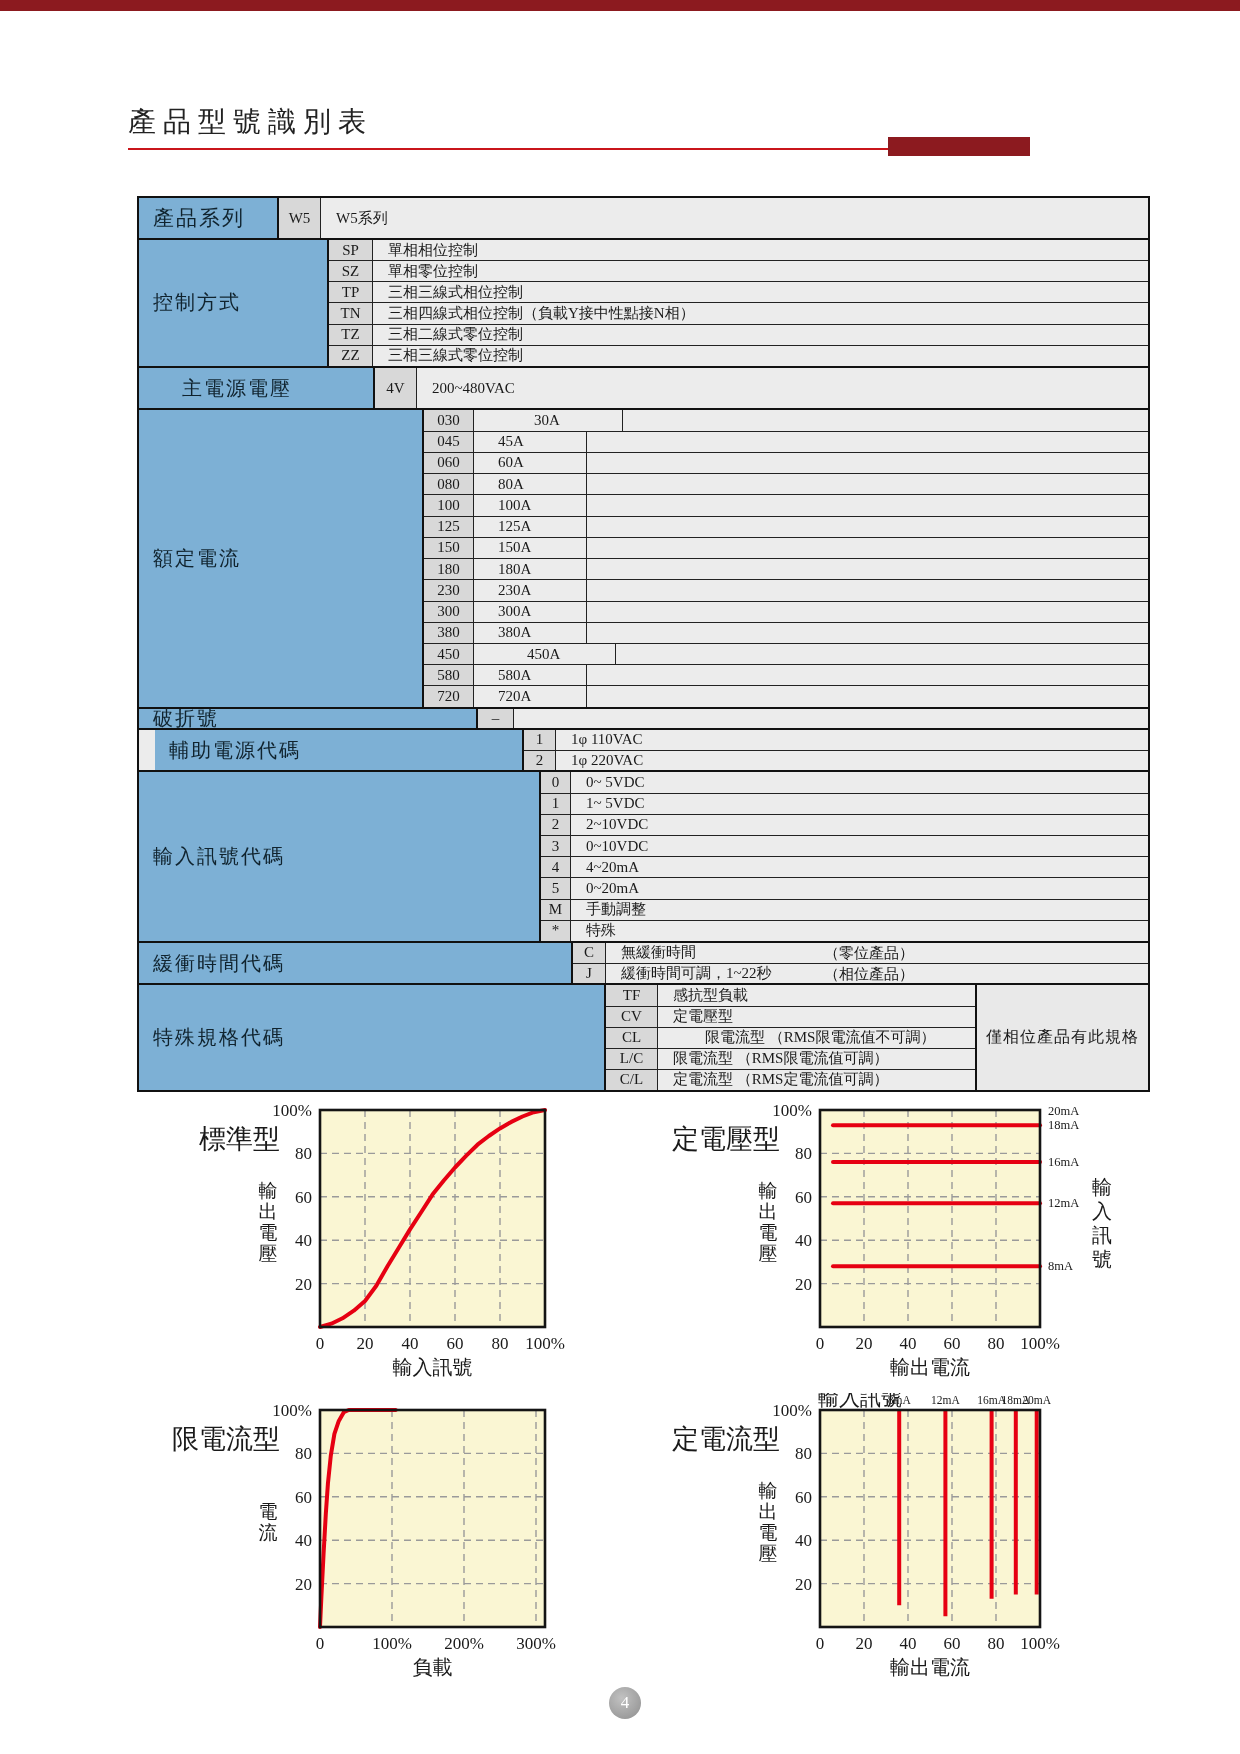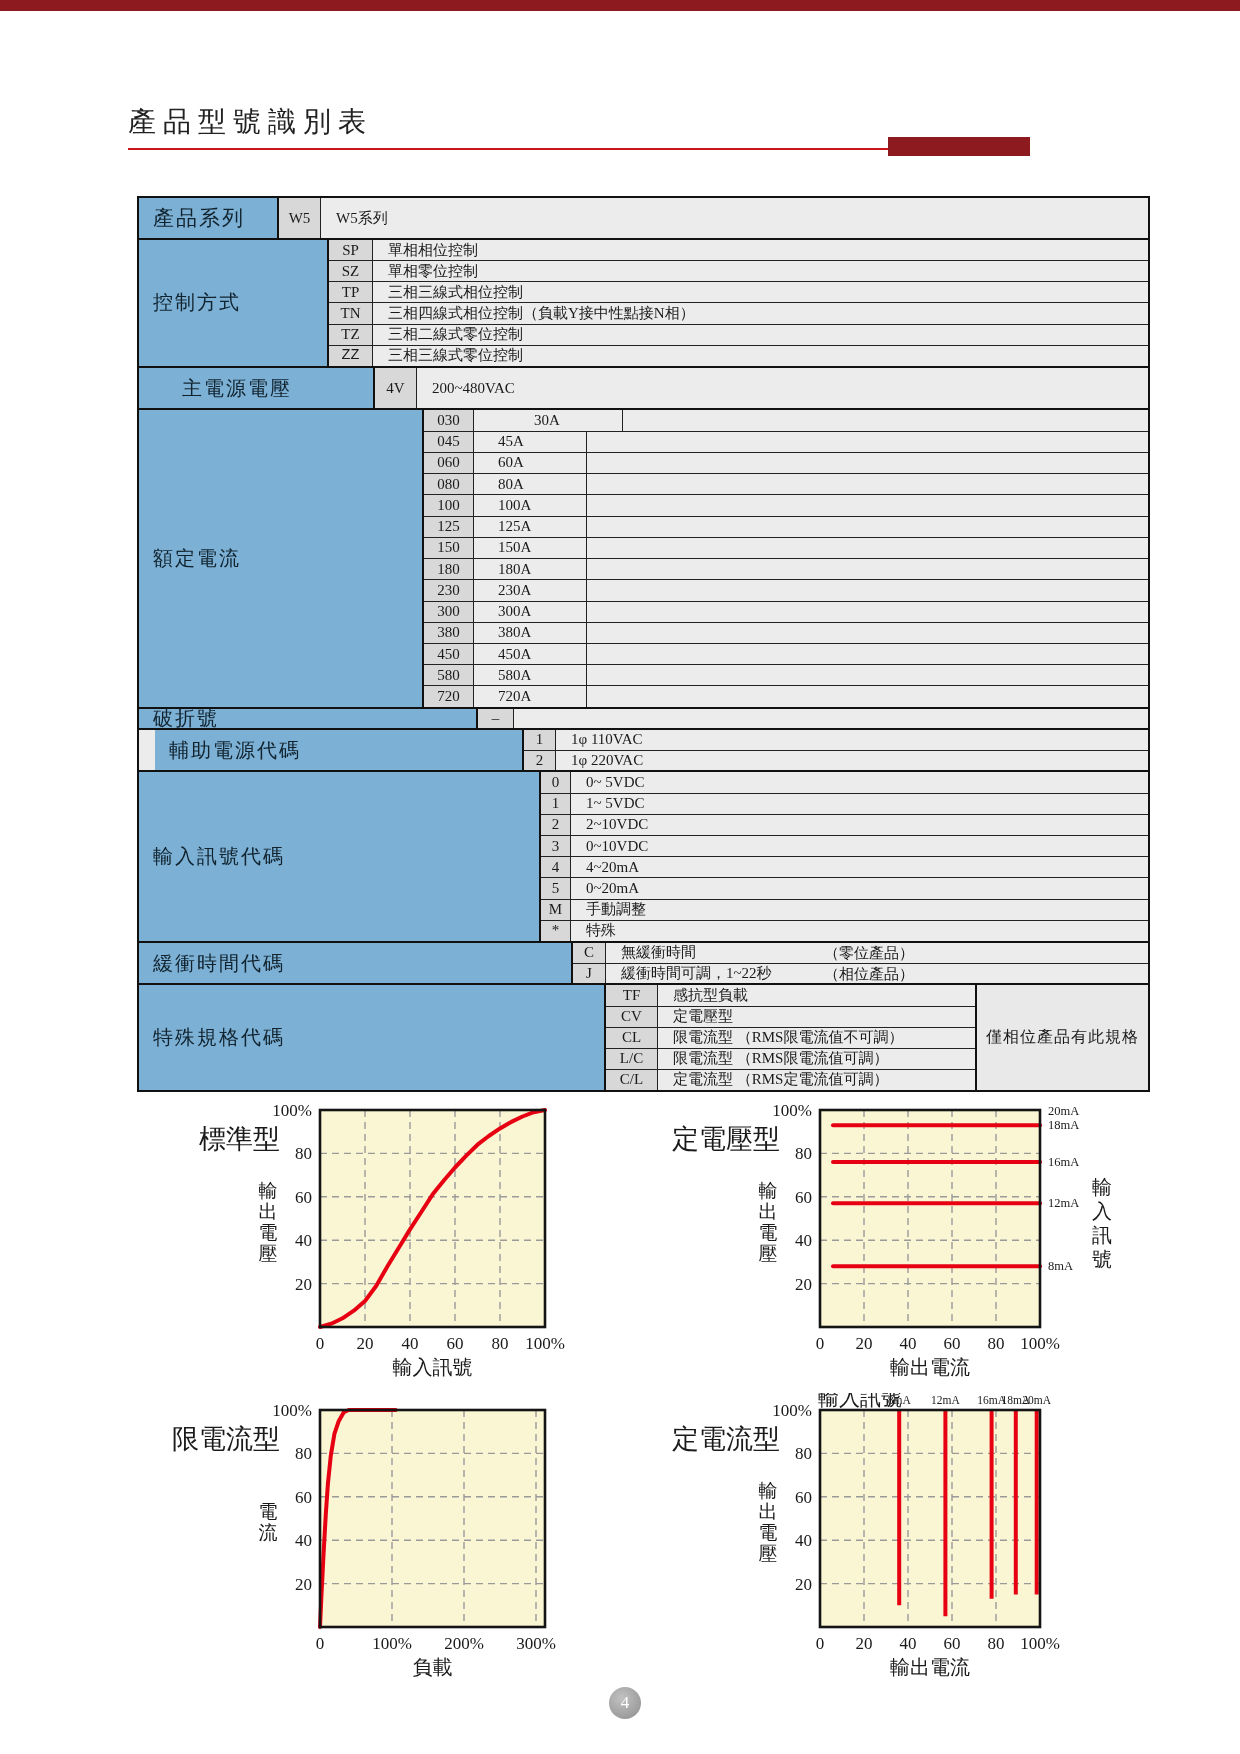--- a/index.html
+++ b/index.html
@@ -82,21 +82,21 @@
               <span>三相四線式相位控制（負載Y接中性點接N相）</span>
             </div>
           </div>
           <div class="trow" style="flex: 1 1 0%;">
             <div class="tcode" style="width: 44px;">TZ</div>
             <div class="tdesc">
               <span>三相二線式零位控制</span>
             </div>
           </div>
           <div class="trow" style="flex: 1 1 0%;">
-            <div class="tcode" style="width: 44px; font-family: Liberation Mono, monospace;">ZZ</div>
+            <div class="tcode" style="width: 44px;">ZZ</div>
             <div class="tdesc">
               <span>三相三線式零位控制</span>
             </div>
           </div>
         </div>
       </div>
       <div class="tsec" style="height: 42.6px;">
         <div class="tlabel" style="width: 236px; padding-left: 43px;">主電源電壓</div>
         <div class="trows">
           <div class="trow" style="flex: 1 1 0%;">
@@ -158,21 +158,21 @@
           <div class="trow" style="flex: 1 1 0%;">
             <div class="tcode" style="width: 50px;">300</div>
             <div class="tval" style="width: 113px;">300A</div>
             <div class="tdesc"></div>
           </div>
           <div class="trow" style="flex: 1 1 0%;">
             <div class="tcode" style="width: 50px;">380</div>
             <div class="tval" style="width: 113px;">380A</div>
             <div class="tdesc"></div>
           </div>
-          <div class="trow" style="flex: 1 1 0%;">
+          <div class="trow" style="flex: 1 1 0%; gap: 29px;">
             <div class="tcode" style="width: 50px;">450</div>
             <div class="tval" style="width: 113px;">450A</div>
             <div class="tdesc"></div>
           </div>
           <div class="trow" style="flex: 1 1 0%;">
             <div class="tcode" style="width: 50px;">580</div>
             <div class="tval" style="width: 113px;">580A</div>
             <div class="tdesc"></div>
           </div>
           <div class="trow" style="flex: 1 1 0%;">
@@ -290,21 +290,21 @@
             <div class="tdesc">
               <span>感抗型負載</span>
             </div>
           </div>
           <div class="trow" style="flex: 1 1 0%;">
             <div class="tcode" style="width: 52px;">CV</div>
             <div class="tdesc">
               <span>定電壓型</span>
             </div>
           </div>
-          <div class="trow" style="flex: 1 1 0%;">
+          <div class="trow" style="flex: 1 1 0%; gap: 32px;">
             <div class="tcode" style="width: 52px;">CL</div>
             <div class="tdesc">
               <span>限電流型 （RMS限電流值不可調）</span>
             </div>
           </div>
           <div class="trow" style="flex: 1 1 0%;">
             <div class="tcode" style="width: 52px;">L/C</div>
             <div class="tdesc">
               <span>限電流型 （RMS限電流值可調）</span>
             </div>

